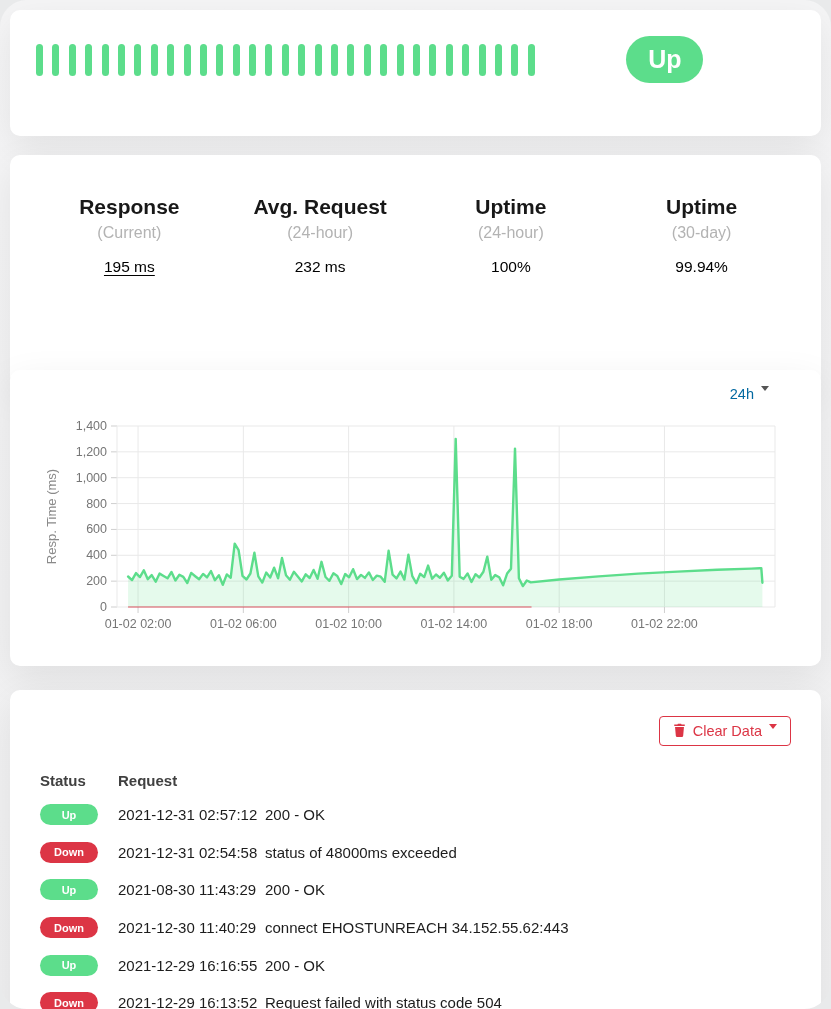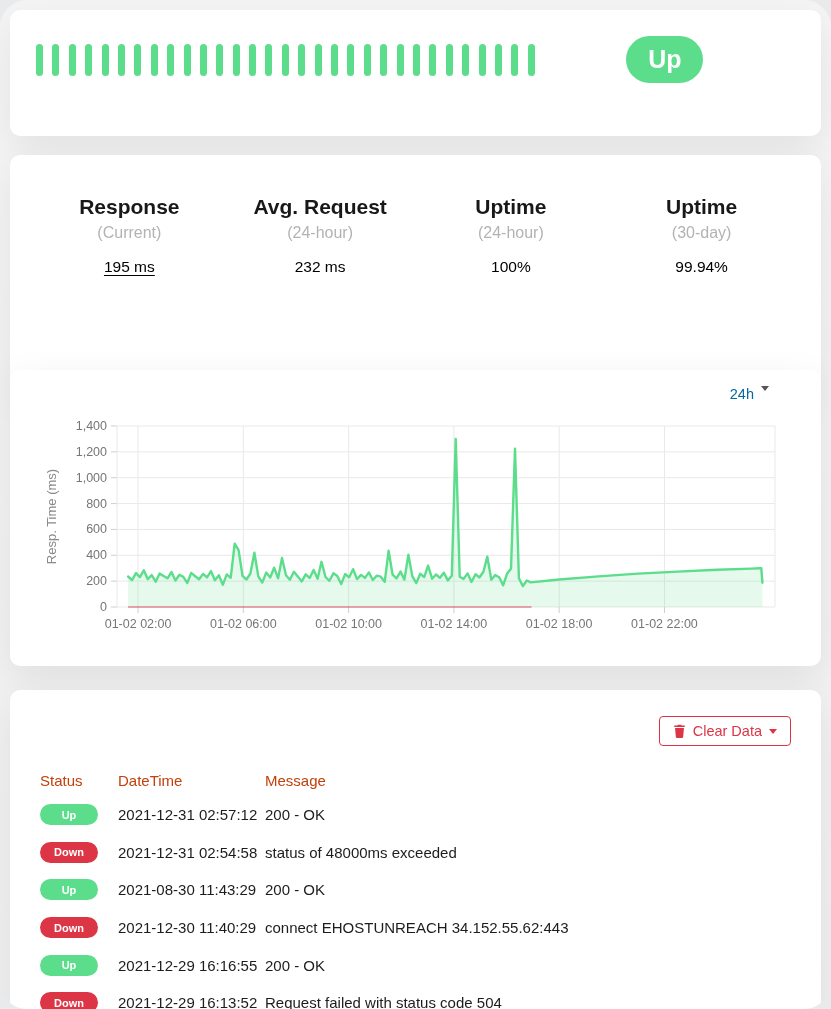--- a/index.html
+++ b/index.html
@@ -32,28 +32,28 @@
   .chart-card{top:370px;height:296px;padding:16px 0 0;}
   .chart-head{display:flex;justify-content:flex-end;padding-right:52px;height:20px;}
   .period{display:flex;align-items:flex-start;gap:7px;font-size:14.5px;color:#0369a1;cursor:pointer;}
   .caret{width:0;height:0;border-left:4.5px solid transparent;border-right:4.5px solid transparent;
          border-top:5px solid #555;}
   #chart-svg{display:block;margin:8px 0 0 30px;}
 
   
   .events-card{top:690px;height:345px;padding:26px 30px 0;}
   .events-head{display:flex;justify-content:flex-end;}
-  .clear-btn{display:flex;align-items:center;gap:7px;border:1px solid #DC3545;color:#DC3545;
+  .clear-btn{display:flex;align-items:flex-start;gap:7px;border:1px solid #DC3545;color:#DC3545;
              background:#fff;border-radius:4px;padding:6px 13px;font-size:14.5px;
              font-family:inherit;cursor:pointer;}
   .caret-red{width:0;height:0;border-left:4px solid transparent;border-right:4px solid transparent;
              border-top:5px solid #DC3545;margin-top:1px;}
   .table{margin-top:18px;}
   .thead,.trow{display:grid;grid-template-columns:78px 147px 1fr;align-items:center;}
-  .thead{font-weight:normal;font-size:15px;color:#c2410c;height:32px;}
+  .thead{font-weight:bold;font-size:15px;color:#404040;height:32px;}
   .trow{height:37.6px;font-size:15px;color:#1d1d1d;}
   .badge{width:58px;height:21px;border-radius:11px;color:#fff;font-size:11px;font-weight:bold;
          display:flex;align-items:center;justify-content:center;}
 </style>
 </head>
 <body>
 
 <div class="page">
 
   <section class="card hb-card">
@@ -185,22 +185,21 @@
         <svg width="13" height="14" viewBox="0 0 14 16" fill="currentColor">
           <path d="M5.2 0.8 4.6 1.6H1v1.8h12V1.6H9.4L8.8 0.8H5.2zM1.9 4.6l0.9 10a1.5 1.5 0 0 0 1.5 1.4h5.4a1.5 1.5 0 0 0 1.5-1.4l0.9-10H1.9z"></path>
         </svg>
         <span>Clear Data</span>
         <span class="caret-red"></span>
       </button>
     </div>
     <div class="table">
       <div class="thead">
         <span>Status</span>
-        <span>DateTime</span>
-        <span>Message</span>
+        <span>Request</span>
       </div>
       <div id="events-body">
           <div class="trow">
             <div>
               <div class="badge" style="background: rgb(92, 221, 139);">Up</div>
             </div>
             <div>2021-12-31 02:57:12</div>
             <div>200 - OK</div>
           </div>
           <div class="trow">

